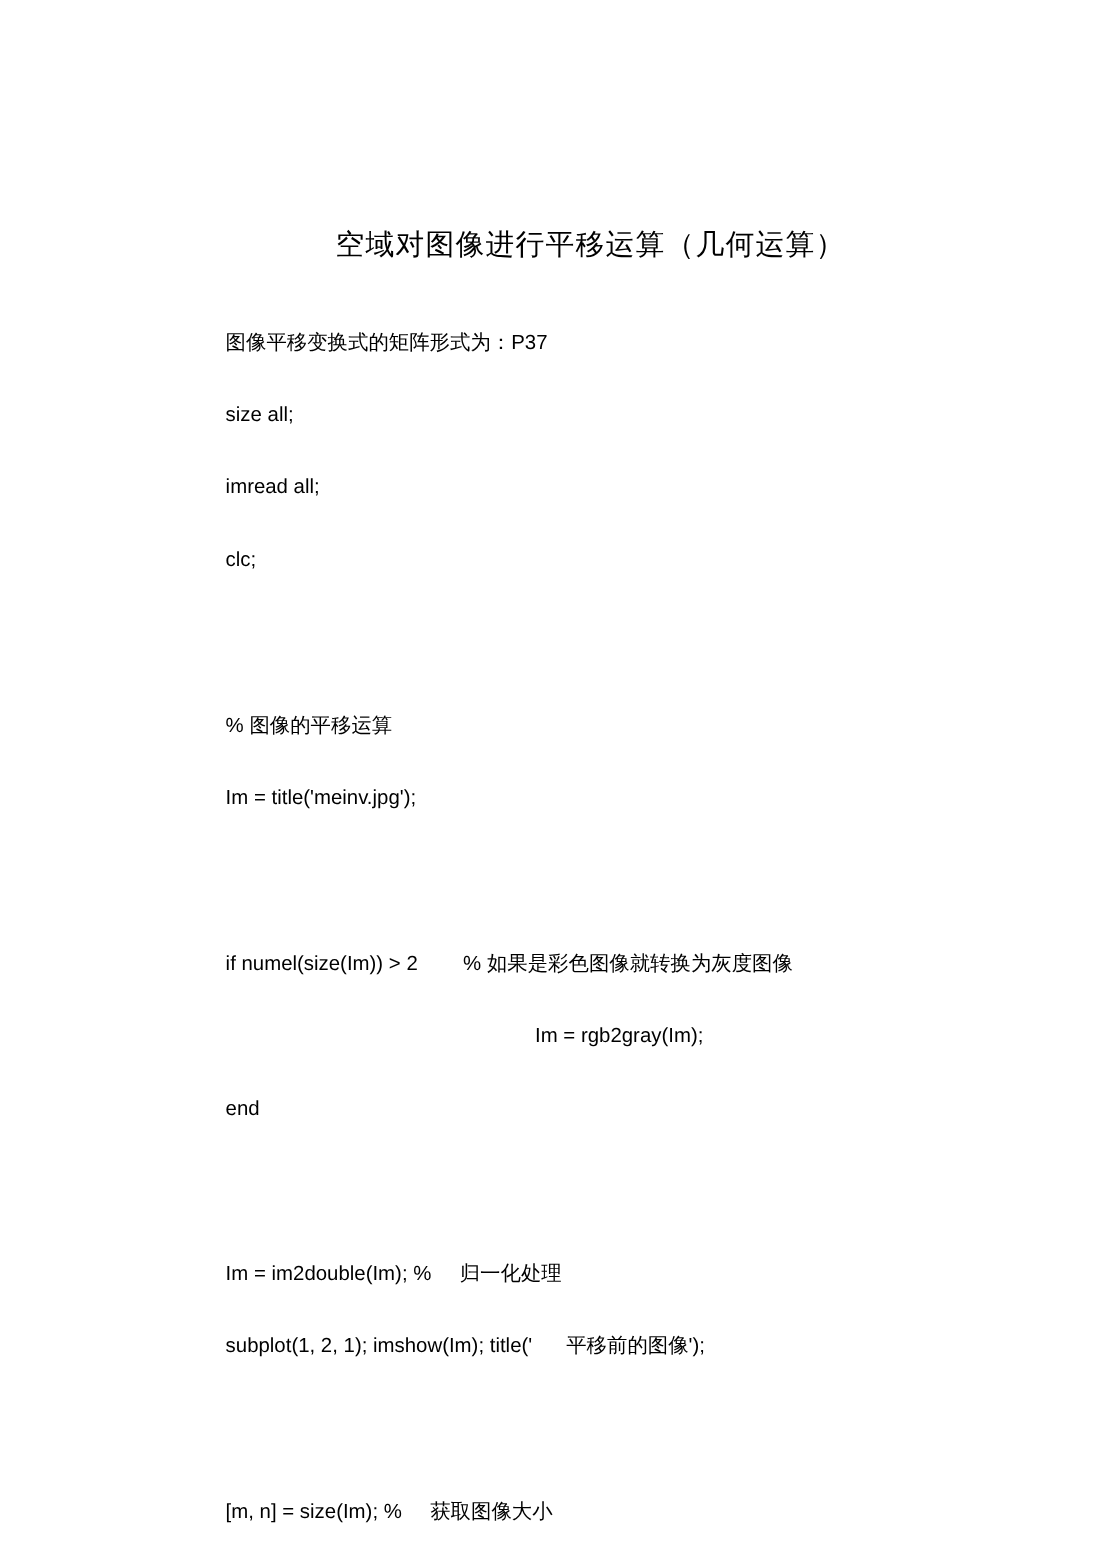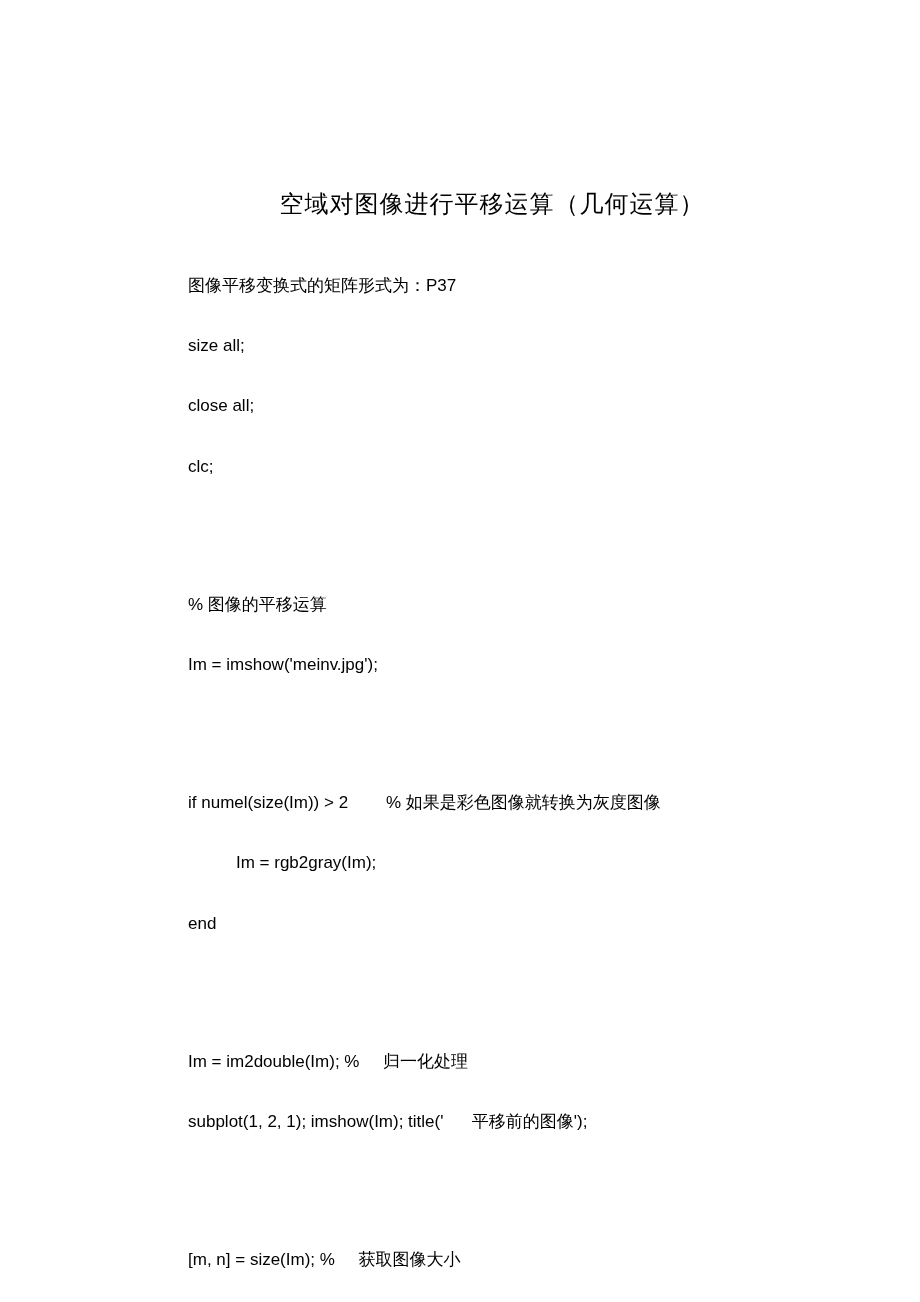--- a/index.html
+++ b/index.html
@@ -26,36 +26,37 @@
       font-size: 17px;
       line-height: 1.6;
       margin-bottom: 33px;
       font-family: Liberation Sans, sans-serif;
     }
     .gap {
       height: 62px;
     }
     .indent {
       padding-left: 48px;
+      text-align: center;
     }
   </style>
 </head>
 <body>
 
 <div class="title">空域对图像进行平移运算（几何运算）</div>
 
 <div class="line">图像平移变换式的矩阵形式为：P37</div>
 <div class="line">size all;</div>
-<div class="line">close all;</div>
+<div class="line">imread all;</div>
 <div class="line">clc;</div>
 
 <div class="gap"></div>
 
 <div class="line">% 图像的平移运算</div>
-<div class="line">Im = imshow('meinv.jpg');</div>
+<div class="line">Im = title('meinv.jpg');</div>
 
 <div class="gap"></div>
 
 <div class="line">if numel(size(Im)) &gt; 2&nbsp;&nbsp;&nbsp;&nbsp;&nbsp;&nbsp;&nbsp;&nbsp;% 如果是彩色图像就转换为灰度图像</div>
 <div class="line indent">Im = rgb2gray(Im);</div>
 <div class="line">end</div>
 
 <div class="gap"></div>
 
 <div class="line">Im = im2double(Im); %&nbsp;&nbsp;&nbsp;&nbsp;&nbsp;归一化处理</div>

